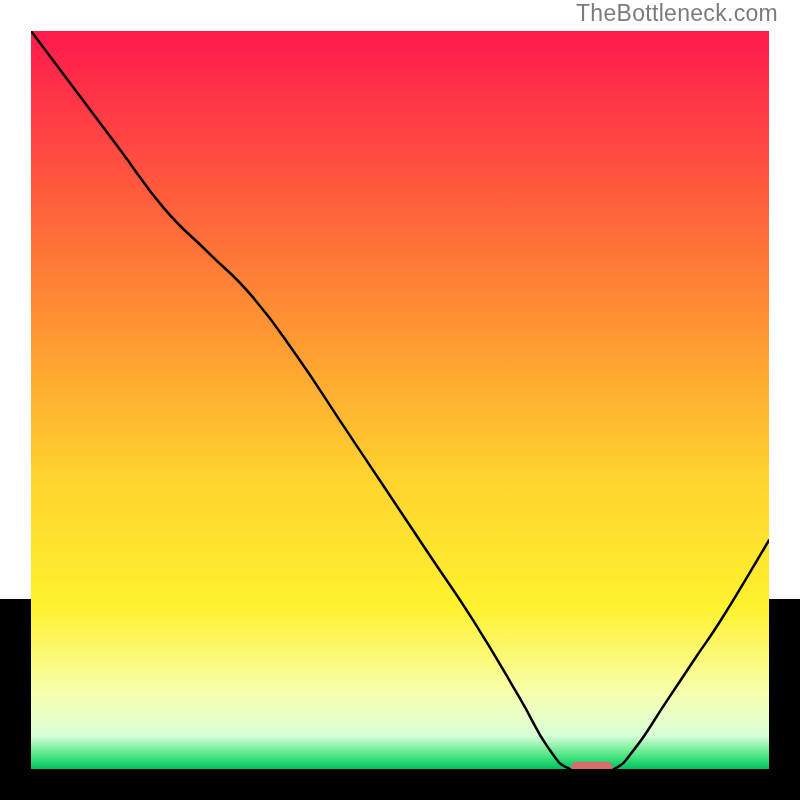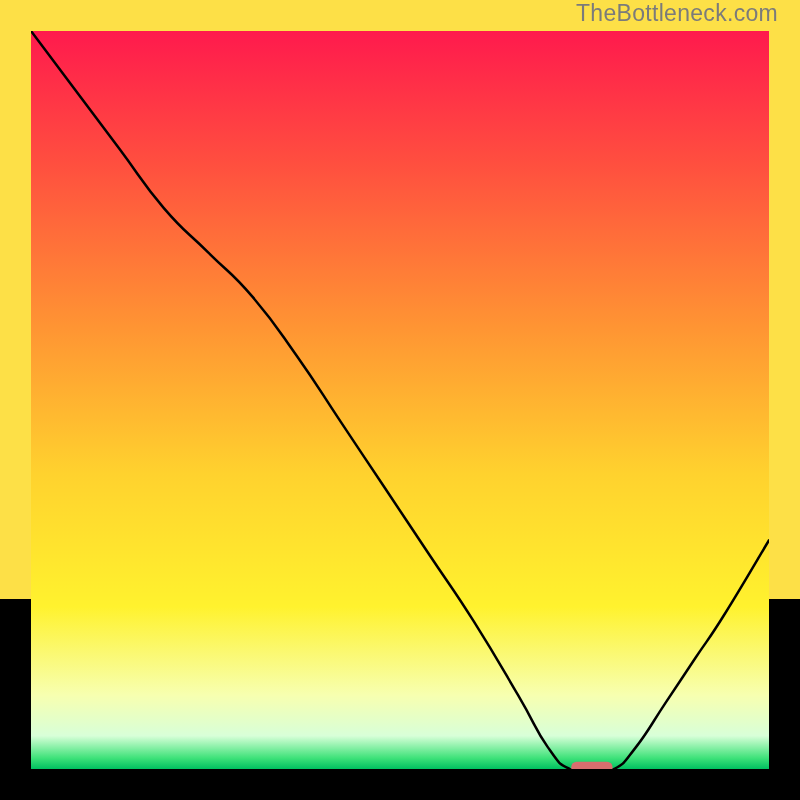--- a/index.html
+++ b/index.html
@@ -9,21 +9,21 @@
     height: 800px;
     background: #000;
     overflow: hidden;
     font-family: Arial, Helvetica, sans-serif;
   }
   .frame {
     position: absolute;
     left: 0; top: 0;
     width: 800px;
     height: 599px;
-    background: #fde047;
+    background: #ffffff;
   }
   .watermark {
     position: absolute;
     top: 0;
     right: 22px;
     width: auto;
     height: 28px;
     color: #7b7b7b;
     font-size: 23px;
     font-weight: 500;

